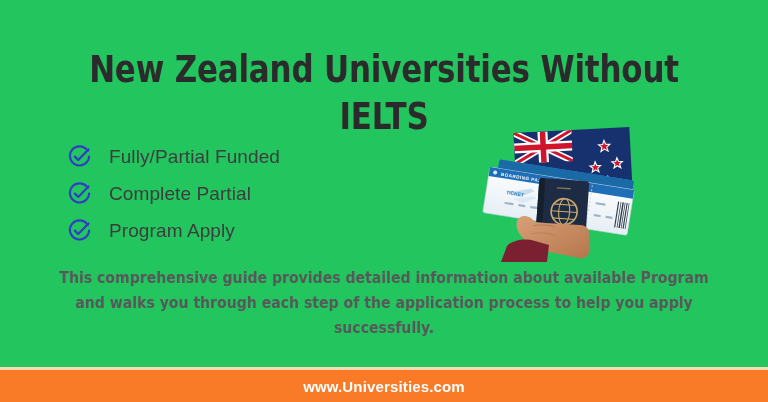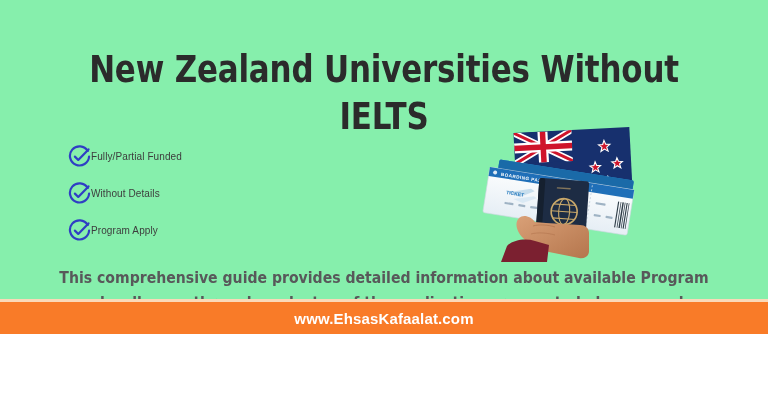--- a/index.html
+++ b/index.html
@@ -9,22 +9,22 @@
   body {
     width: 768px;
     height: 402px;
     background: #ffffff;
     font-family: "Liberation Sans", sans-serif;
     overflow: hidden;
   }
   .poster {
     position: relative;
     width: 768px;
-    height: 334px;
-    background: #86efac;
+    height: 402px;
+    background: #22c55e;
     overflow: hidden;
   }
 
   
   .title {
     position: absolute;
     left: 56px;
     top: 46px;
     width: 656px;
     text-align: center;
@@ -56,22 +56,23 @@
     height: 23px;
     flex: 0 0 23px;
     display: block;
   }
   .bullet-icon svg {
     display: block;
     width: 23px;
     height: 23px;
   }
   .bullet-label {
+    margin-left: 18px;
     font-family: "Liberation Sans", sans-serif;
-    font-size: 10px;
+    font-size: 19px;
     font-weight: 400;
     color: #3d3d3d;
     letter-spacing: 0.1px;
     white-space: nowrap;
   }
 
   
   .photo {
     position: absolute;
     left: 477px;
@@ -150,21 +151,21 @@
       <span class="bullet-label">Fully/Partial Funded</span>
     </div>
 
     <div class="bullet-row">
       <span class="bullet-icon">
         <svg viewBox="0 0 24 24" fill="none">
           <path d="M20.6 6.2 A10 10 0 1 0 22 12" stroke="#2f3ec4" stroke-width="2.3" stroke-linecap="round" fill="none"></path>
           <path d="M7.2 12.1 L10.7 15.6 L21.4 4.6" stroke="#2f3ec4" stroke-width="2.3" stroke-linecap="round" stroke-linejoin="round" fill="none"></path>
         </svg>
       </span>
-      <span class="bullet-label">Without Details</span>
+      <span class="bullet-label">Complete Partial</span>
     </div>
 
     <div class="bullet-row">
       <span class="bullet-icon">
         <svg viewBox="0 0 24 24" fill="none">
           <path d="M20.6 6.2 A10 10 0 1 0 22 12" stroke="#2f3ec4" stroke-width="2.3" stroke-linecap="round" fill="none"></path>
           <path d="M7.2 12.1 L10.7 15.6 L21.4 4.6" stroke="#2f3ec4" stroke-width="2.3" stroke-linecap="round" stroke-linejoin="round" fill="none"></path>
         </svg>
       </span>
       <span class="bullet-label">Program Apply</span>
@@ -268,16 +269,16 @@
         <path d="M54 112 c7 -2 17 -1 24 1" stroke="#a86a44" stroke-width="1" fill="none" opacity="0.45"></path>
 
         <path d="M30 124 c6 -6 18 -8 28 -5 l14 4 l-2 17 l-46 0 z" fill="#7b2030"></path>
       </g>
     </svg>
   </div>
 
   <div class="paragraph">This comprehensive guide provides detailed information about available Program and walks you through each step of the application process to help you apply successfully.</div>
 
   <div class="footer-bar">
-    <span class="footer-text">www.EhsasKafaalat.com</span>
+    <span class="footer-text">www.Universities.com</span>
   </div>
 
 </div>
 
 </body></html>

